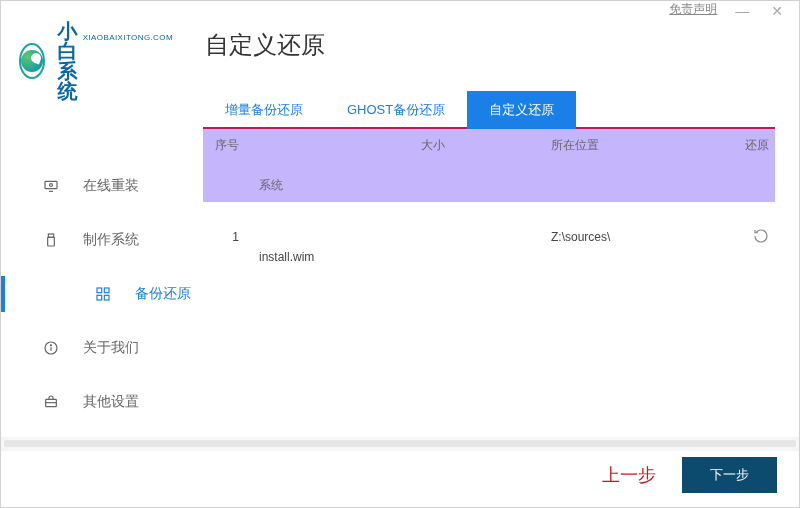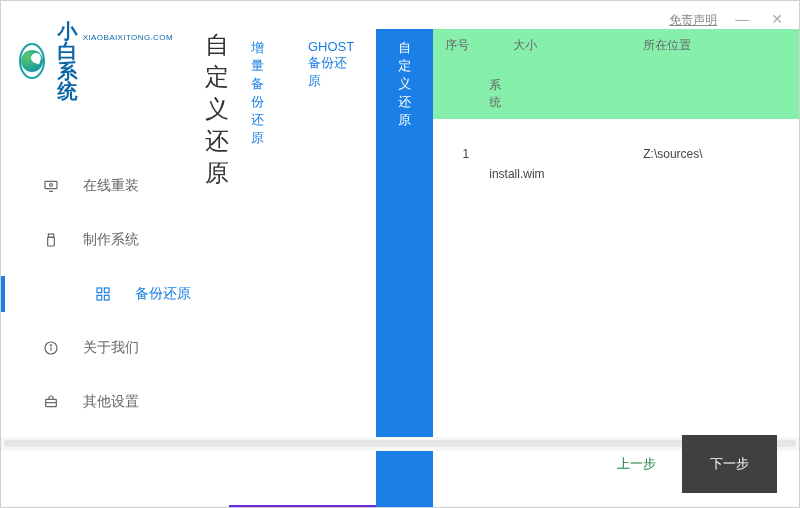--- a/index.html
+++ b/index.html
@@ -1,62 +1,62 @@
 <!DOCTYPE html>
 <html><head>
   <meta charset="utf-8">
   <style>
     * { margin: 0; padding: 0; box-sizing: border-box; font-family: "Microsoft YaHei", "微软雅黑", sans-serif; }
     body { width: 800px; height: 508px; background: #fff; border: 1px solid #d0d0d0; position: relative; overflow: hidden; }
     
-    .titlebar { position: absolute; top: 0; right: 0; height: 28px; display: flex; align-items: flex-end; gap: 14px; padding-right: 12px; z-index: 10; }
+    .titlebar { position: absolute; top: 0; right: 0; height: 28px; display: flex; align-items: flex-start; gap: 14px; padding-right: 12px; z-index: 10; }
     .titlebar a { color: #888; font-size: 12px; text-decoration: underline; cursor: pointer; }
     .titlebar .win-btn { color: #aaa; font-size: 14px; cursor: pointer; padding: 2px 4px; }
 
     .sidebar { position: absolute; left: 0; top: 0; width: 190px; height: 100%; }
     .logo-area { display: flex; align-items: center; padding: 20px 18px 28px 18px; gap: 8px; }
     .logo-circle { width: 36px; height: 36px; border-radius: 50%; border: 2px solid #1ba2a6; display: flex; align-items: center; justify-content: center; }
     .logo-inner { width: 22px; height: 22px; border-radius: 50%; background: radial-gradient(circle at 30% 30%, #5cc96e, #1b9c9e 70%); position: relative; }
     .logo-inner::after { content:''; position:absolute; width:10px; height:10px; background:#fff; top:3px; left:10px; border-radius:50% 50% 0 50%; transform: rotate(20deg); }
     .brand-text { display:flex; flex-direction:row;text-align:center; }
     .brand-cn { font-size: 20px; font-weight: bold; color: #0a66a6; letter-spacing:1px; line-height:1; }
     .brand-en { font-size: 8px; color: #0a66a6; letter-spacing: 0.4px; margin-top:12px; }
 
     .nav { display:flex; flex-direction:column; margin-top: 30px; }
     .nav-item { display:flex; align-items:center; gap:24px; padding: 18px 0 18px 42px; font-size:14px; color:#666; cursor:pointer; position:relative; }
     .nav-item.active { color:#1a7fe6;justify-content:flex-end; }
     .nav-item.active::before { content:''; position:absolute; left:0; top:50%; transform:translateY(-50%); width:4px; height:36px; background:#1a7fe6; }
     .nav-icon { width:16px; height:16px; display:flex; align-items:center; justify-content:center; }
     .nav-icon svg { width:16px; height:16px; }
 
-    .main { position:absolute; left:190px; right:0; top:0; bottom:0; padding: 28px 24px 0 12px; display:flex; flex-direction:row; }
+    .main { position:absolute; left:190px; right:0; top:0; bottom:0; padding: 28px 24px 0 12px; display:flex; flex-direction:column; }
     .page-title { font-size:24px; color:#333; font-weight:normal; margin-bottom:30px; padding-left:2px; }
 
-    .tabs { display:flex; border-bottom:2px solid #6d28d9; }
+    .tabs { display:flex; border-bottom:2px solid #be185d; }
     .tab { padding:10px 22px; font-size:13px; cursor:pointer; color:#1a7fe6; margin-bottom:-2px; }
     .tab.active { background:#1a7fe6; color:#fff; }
 
     .table { margin-top:0; }
-    .thead { display:flex; background:#86efac; font-size:12px; color:#666; }
+    .thead { display:flex; background:#c4b5fd; font-size:12px; color:#666; }
     .thead > div, .trow > div { padding:8px 6px; }
     .col-idx { width:50px; text-align:right; padding-right:14px !important; }
     .col-sys { flex:1;margin-top:40px; }
     .col-size { width:130px; }
     .col-loc { width:170px; }
     .col-act { width:60px; text-align:right; }
     .trow { display:flex; font-size:12px; color:#444; align-items:center; }
     .restore-btn { cursor:pointer; color:#888; }
     .restore-btn svg { width:16px; height:16px; }
 
     .scrollbar-h { position:absolute; left:0; right:0; bottom:56px; height:14px; background:#f7f7f7; }
     .scrollbar-h::after { content:''; position:absolute; left:3px; right:3px; top:3px; height:7px; background:#e6e6e6; border-radius:2px; }
 
     .footer { position:absolute; right:22px; bottom:14px; display:flex; align-items:center; gap:26px; }
-    .link-prev { color:#15803d; font-size:13px; cursor:pointer; }
-    .btn-next { background:#404040; color:#fff; font-size:13px; padding:20px 28px; cursor:pointer; border:none;text-align:center; }
+    .link-prev { color:#b91c1c; font-size:18px; cursor:pointer; }
+    .btn-next { background:#0c4a6e; color:#fff; font-size:13px; padding:9px 28px; cursor:pointer; border:none;text-align:center; }
   </style>
 </head>
 <body>
 
 <div class="titlebar">
   <a>免责声明</a>
   <span class="win-btn">—</span>
   <span class="win-btn">✕</span>
 </div>
 

